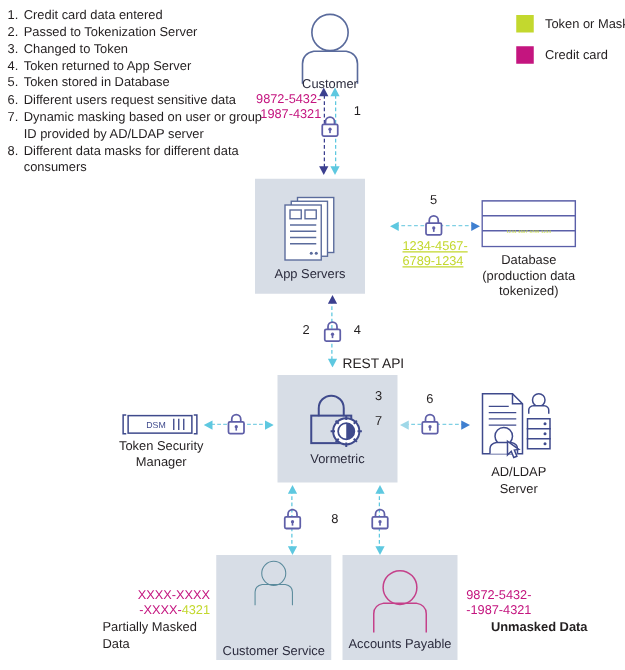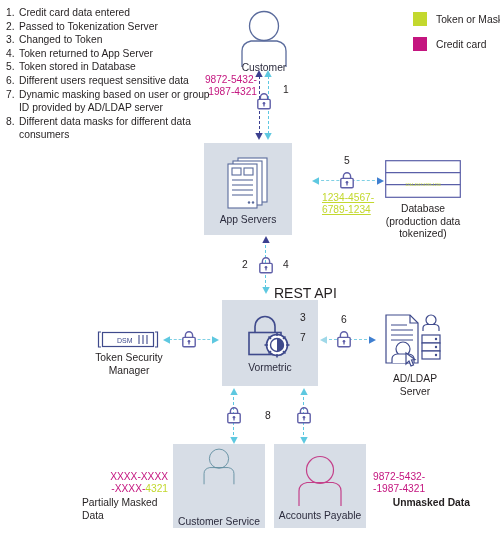--- a/index.html
+++ b/index.html
@@ -48,21 +48,21 @@
 
   
   .dash-v{
     width:0;border-left:1.6px dashed #5ec8e0;
   }
   .dash-v.navy{border-left-color:#3b3f8f;}
   .dash-h{
     height:0;border-top:1.6px dashed #7fd0e4;
   }
   .num-lbl{font-size:10.3px;color:#231f20;}
-  .rest-lbl{font-size:14px;color:#231f20;}
+  .rest-lbl{font-size:11px;color:#231f20;}
 
   .tiny-db{
     font-size:3.4px;color:#c3d82e;letter-spacing:.1px;
     text-align:center;line-height:5px;
   }
 </style>
 </head>
 <body>
 
 <div class="abs" id="steps">

